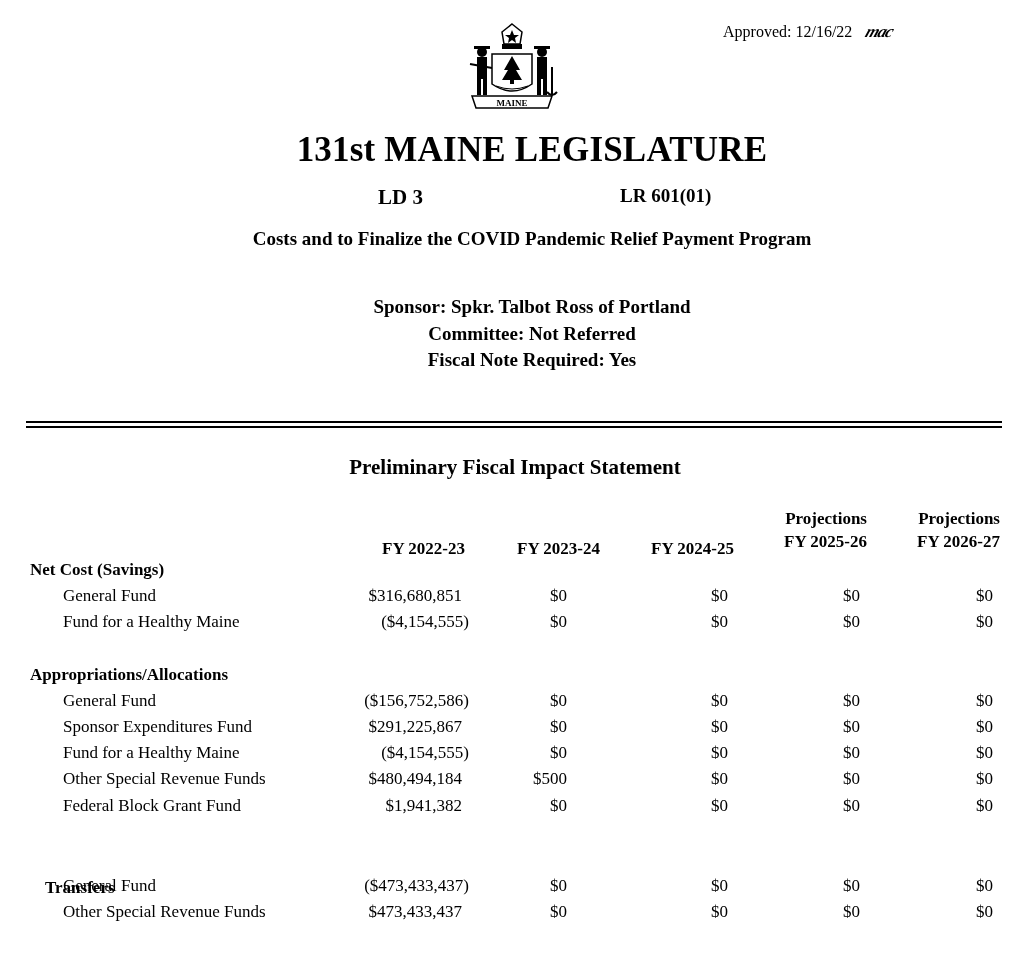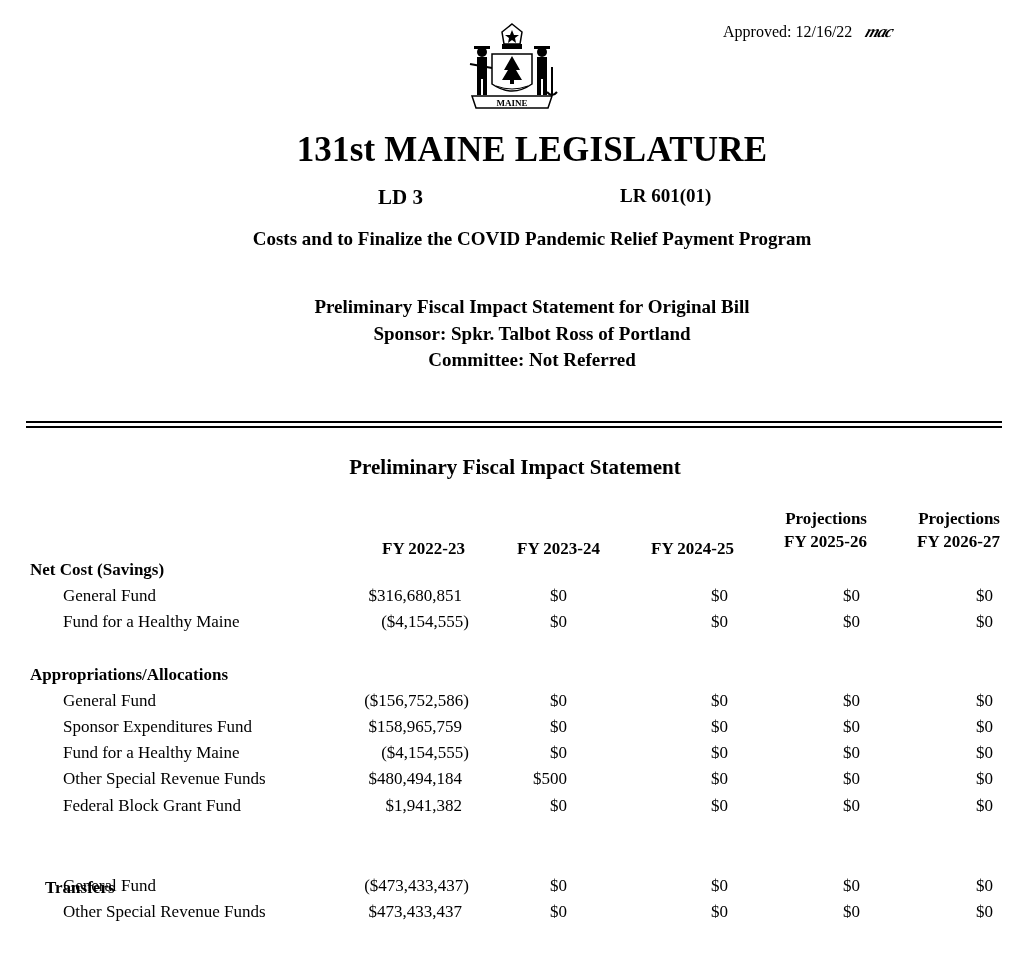--- a/index.html
+++ b/index.html
@@ -83,23 +83,23 @@
 
 <div class="abs title">131st MAINE LEGISLATURE</div>
 <div class="abs ld">LD 3</div>
 <div class="abs lr">LR 601(01)</div>
 
 <div class="abs act">
   <div>Costs and to Finalize the COVID Pandemic Relief Payment Program</div>
 </div>
 
 <div class="abs meta">
-  <div>Preliminary Fiscal Impact Statement for Original Bill</div>
   <div>Sponsor: Spkr. Talbot Ross of Portland</div>
   <div>Committee: Not Referred</div>
+  <div>Fiscal Note Required: Yes</div>
 </div>
 
 <div class="abs rule" style="top:421px;"></div>
 <div class="abs rule" style="top:426px;"></div>
 
 <div class="abs section-title">Preliminary Fiscal Impact Statement</div>
 
 <div class="abs colhead" style="left:315px; top:537px;">
   <div>FY 2022-23</div>
 </div>
@@ -142,21 +142,21 @@
 <div>
   <div class="abs row-label" style="top:691px;">General Fund</div>
   <div class="abs val" style="left:319px; top:691px;">($156,752,586)</div>
   <div class="abs val" style="left:417px; top:691px;">$0</div>
   <div class="abs val" style="left:578px; top:691px;">$0</div>
   <div class="abs val" style="left:710px; top:691px;">$0</div>
   <div class="abs val" style="left:843px; top:691px;">$0</div>
 </div>
 <div>
   <div class="abs row-label" style="top:717px;">Sponsor Expenditures Fund</div>
-  <div class="abs val" style="left:312px; top:717px;">$158,965,759</div>
+  <div class="abs val" style="left:312px; top:717px;">$291,225,867</div>
   <div class="abs val" style="left:417px; top:717px;">$0</div>
   <div class="abs val" style="left:578px; top:717px;">$0</div>
   <div class="abs val" style="left:710px; top:717px;">$0</div>
   <div class="abs val" style="left:843px; top:717px;">$0</div>
 </div>
 <div>
   <div class="abs row-label" style="top:743px;">Fund for a Healthy Maine</div>
   <div class="abs val" style="left:319px; top:743px;">($4,154,555)</div>
   <div class="abs val" style="left:417px; top:743px;">$0</div>
   <div class="abs val" style="left:578px; top:743px;">$0</div>

